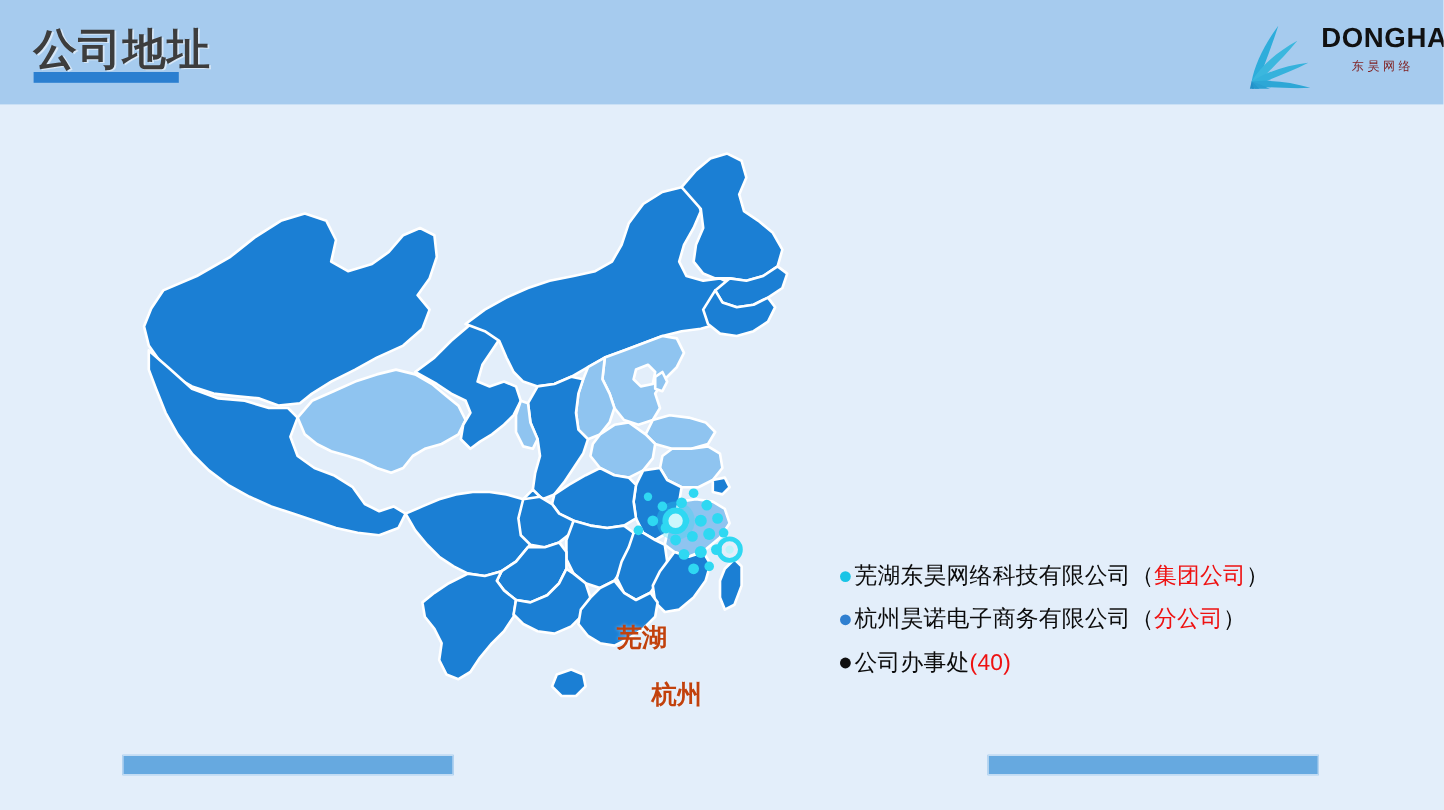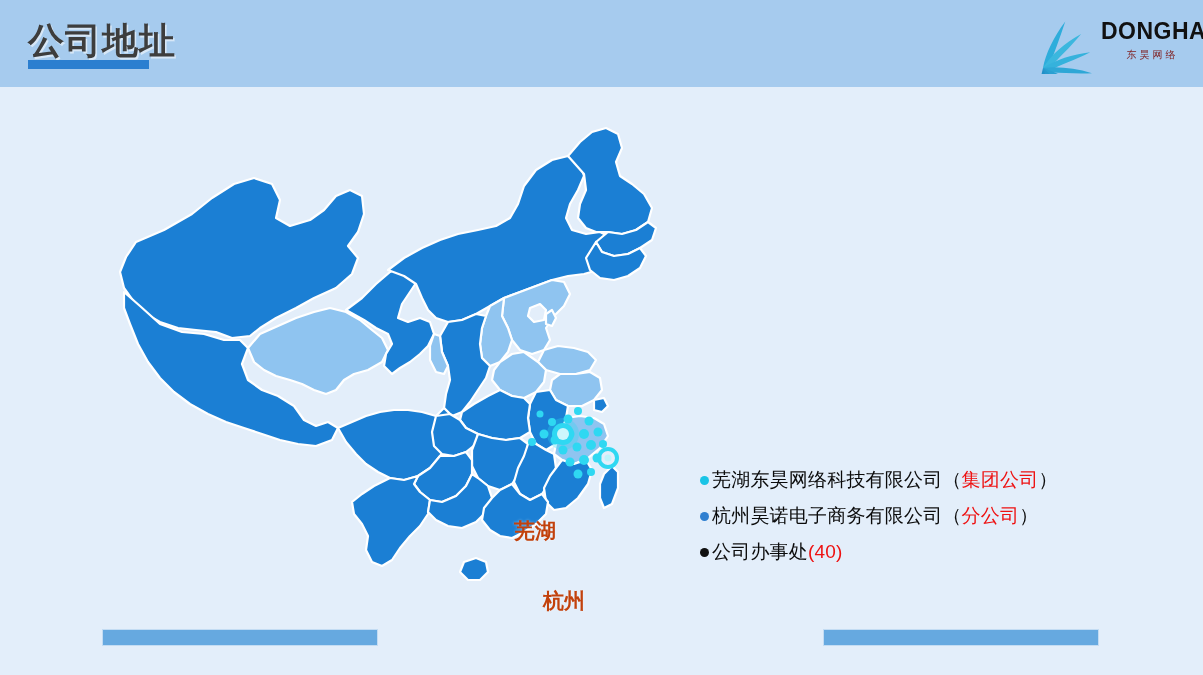--- a/index.html
+++ b/index.html
@@ -101,21 +101,21 @@
 
   .city-label {
     position: absolute;
     font-size: 21px;
     font-weight: bold;
     color: #c2410c;
     white-space: nowrap;
     text-shadow: 0 0 3px rgba(255,255,255,0.45);
   }
   .city-wuhu  { left: 414px; top: 395px; }
-  .city-hangzhou { left: 443px; top: 465px; }
+  .city-hangzhou { left: 443px; top: 443px; }
 
   
   .legend {
     position: absolute;
     left: 700px;
     top: 462px;
     width: 430px;
   }
   .legend-row {
     display: flex;

